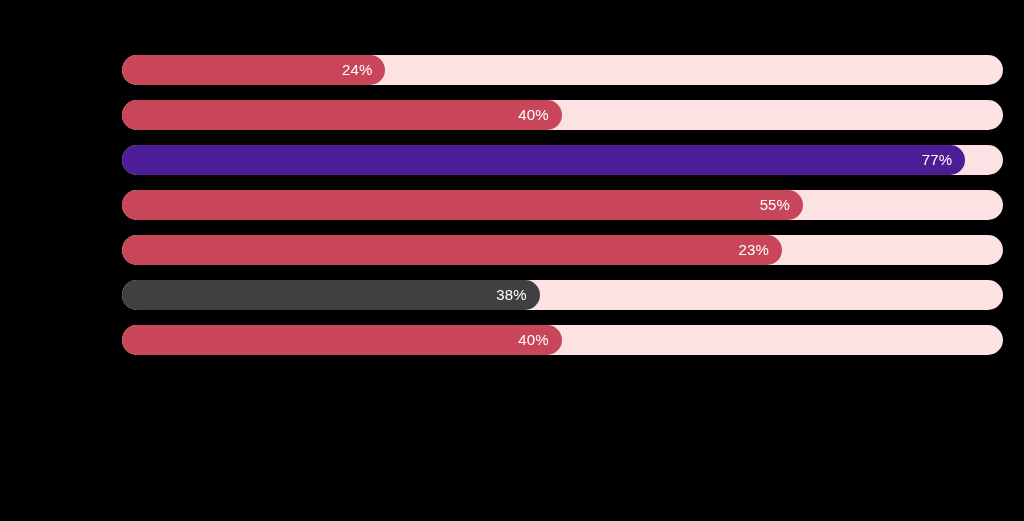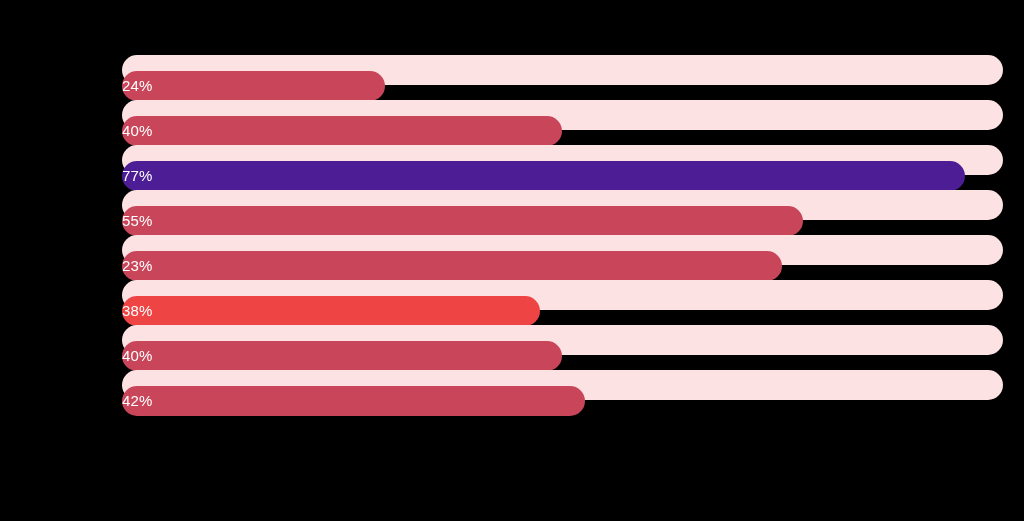--- a/index.html
+++ b/index.html
@@ -53,24 +53,24 @@
   .bar-fill {
     position: absolute;
     left: 0;
     top: 0;
     height: 30px;
     background: #C9455A;
     border-radius: 15px;
     box-sizing: border-box;
     display: flex;
     align-items: center;
+    justify-content: flex-end;
     padding-right: 13px;
     min-width: 40px;
     overflow: hidden;
-    margin-top: 16px;
   }
 
   .bar-value {
     color: #FFFFFF;
     font-family: "Liberation Sans", sans-serif;
     font-size: 15px;
     font-weight: 500;
     line-height: 30px;
     white-space: nowrap;
     letter-spacing: 0.1px;
@@ -112,34 +112,28 @@
 
     <div class="bar-row">
       <div class="bar-track" style="background: rgb(253, 226, 228);"></div>
       <div class="bar-fill" style="width: 74.9%; background: rgb(201, 69, 90);">
         <span class="bar-value" style="color: rgb(255, 255, 255);">23%</span>
       </div>
     </div>
 
     <div class="bar-row">
       <div class="bar-track" style="background: rgb(253, 226, 228);"></div>
-      <div class="bar-fill" style="width: 47.4%; background: #ef4444;">
+      <div class="bar-fill" style="width: 47.4%; background: #404040;">
         <span class="bar-value" style="color: rgb(255, 255, 255);">38%</span>
       </div>
     </div>
 
     <div class="bar-row">
       <div class="bar-track" style="background: rgb(253, 226, 228);"></div>
       <div class="bar-fill" style="width: 49.9%; background: rgb(201, 69, 90);">
         <span class="bar-value" style="color: rgb(255, 255, 255);">40%</span>
       </div>
     </div>
 
-    <div class="bar-row">
-      <div class="bar-track" style="background: rgb(253, 226, 228);"></div>
-      <div class="bar-fill" style="width: 52.5%; background: rgb(201, 69, 90);">
-        <span class="bar-value" style="color: rgb(255, 255, 255);">42%</span>
-      </div>
-    </div>
 
 
   </div>
 </div>
 
 </body></html>

